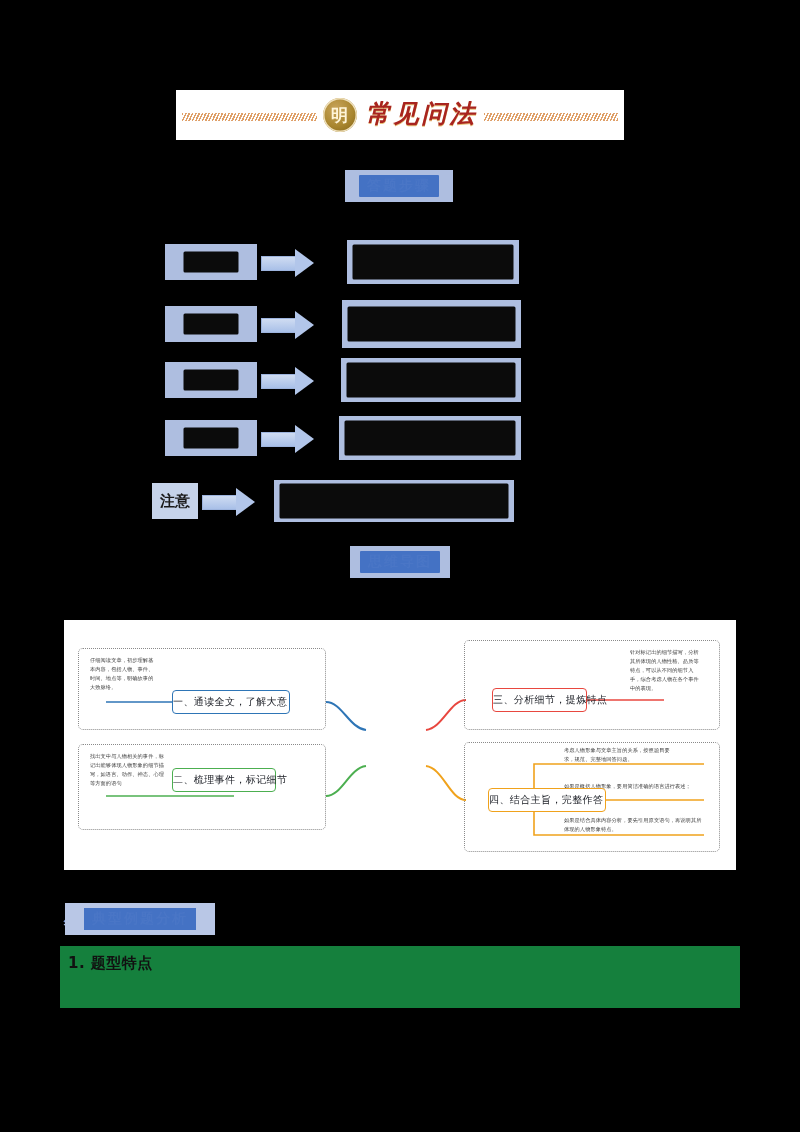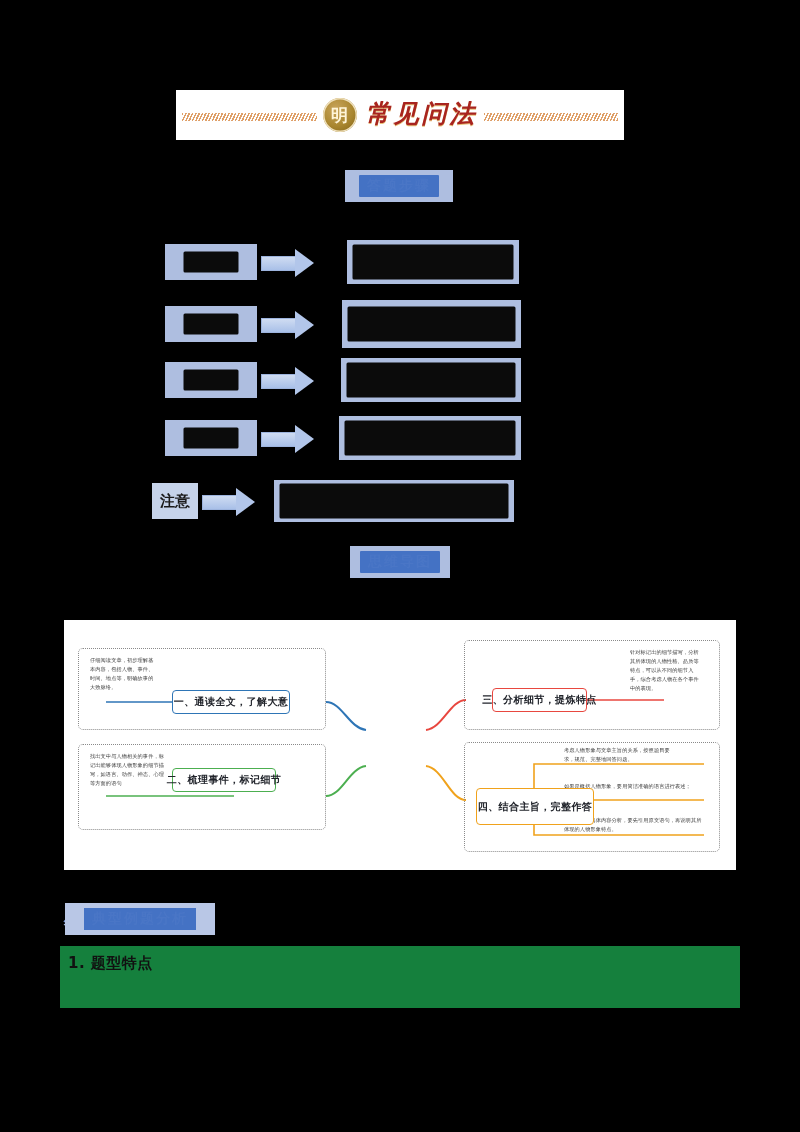--- a/index.html
+++ b/index.html
@@ -192,23 +192,23 @@
     position: absolute;
     border: 1px dotted #8a8a8a;
     border-radius: 5px;
     box-sizing: border-box;
   }
   .mm-node {
     position: absolute;
     box-sizing: border-box;
     background: #ffffff;
     border-radius: 4px;
-    display: flex; align-items: center; justify-content: center;
+    display: flex; align-items: center; 
     font-size: 10px;
-    font-weight: bold;
+    font-weight: normal;
     color: #20232a;
     letter-spacing: .4px;
     white-space: nowrap;
   }
   .mm-note {
     position: absolute;
     font-size: 5.2px;
     line-height: 1.75;
     color: #3a3a3a;
     letter-spacing: .1px;
@@ -371,21 +371,21 @@
     <div class="mm-group" style="left:400px;top:20px;width:256px;height:90px;"></div>
     <div class="mm-note" style="left:566px;top:28px;width:72px;">针对标记出的细节描写，分析其所体现的人物性格、品质等特点，可以从不同的细节入手，综合考虑人物在各个事件中的表现。</div>
     <div class="mm-node" style="left:428px;top:68px;width:95px;height:24px;border:1.6px solid #e8473f;">
       <span>三、分析细节，提炼特点</span>
     </div>
 
     <div class="mm-group" style="left:400px;top:122px;width:256px;height:110px;"></div>
     <div class="mm-note" style="left:500px;top:126px;width:110px;">考虑人物形象与文章主旨的关系，按照题目要求，规范、完整地回答问题。</div>
     <div class="mm-note" style="left:500px;top:162px;width:140px;">如果是概括人物形象，要用简洁准确的语言进行表述；</div>
     <div class="mm-note" style="left:500px;top:196px;width:140px;">如果是结合具体内容分析，要先引用原文语句，再说明其所体现的人物形象特点。</div>
-    <div class="mm-node" style="left:412px;top:168px;width:118px;height:37px;border:1.6px solid #f0a21c;">
+    <div class="mm-node" style="left:424px;top:168px;width:118px;height:24px;border:1.6px solid #f0a21c;">
       <span>四、结合主旨，完整作答</span>
     </div>
   </div>
 
   <svg class="swoosh" viewBox="0 0 46 22">
     <path d="M2,16 C12,4 30,3 44,6" stroke="#7f9ad4" stroke-width="1.6" fill="none"></path>
     <path d="M2,19 C14,9 30,8 44,10" stroke="#a8bce3" stroke-width="1.2" fill="none"></path>
   </svg>
   <div class="chip-bottom">
     <div class="chip-inner">典型例题分析</div>

